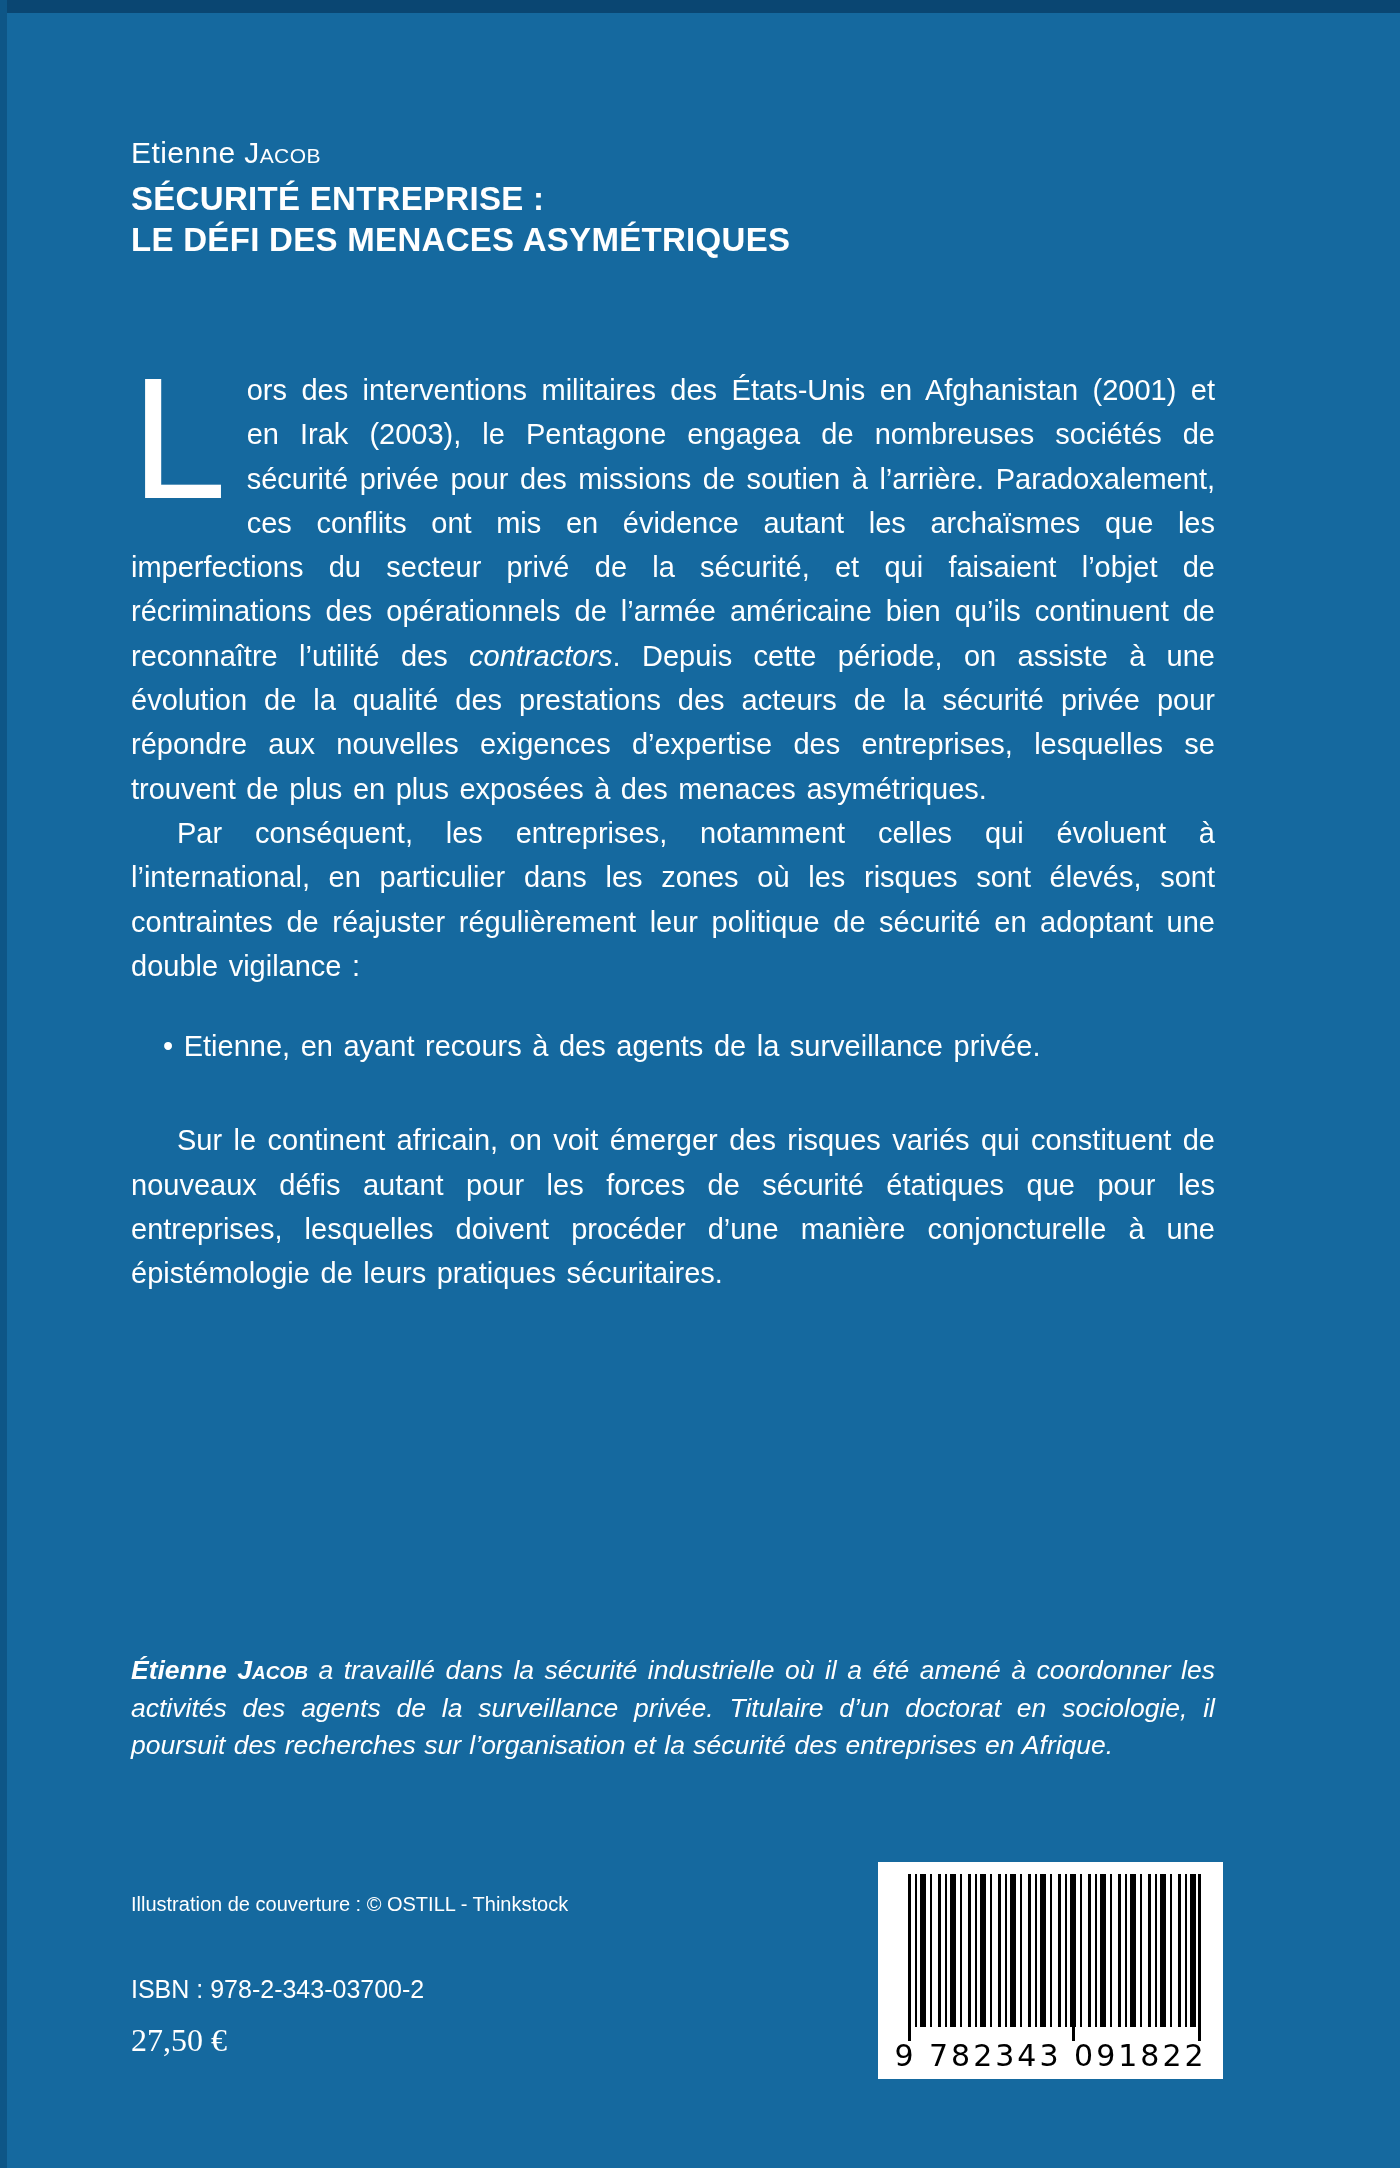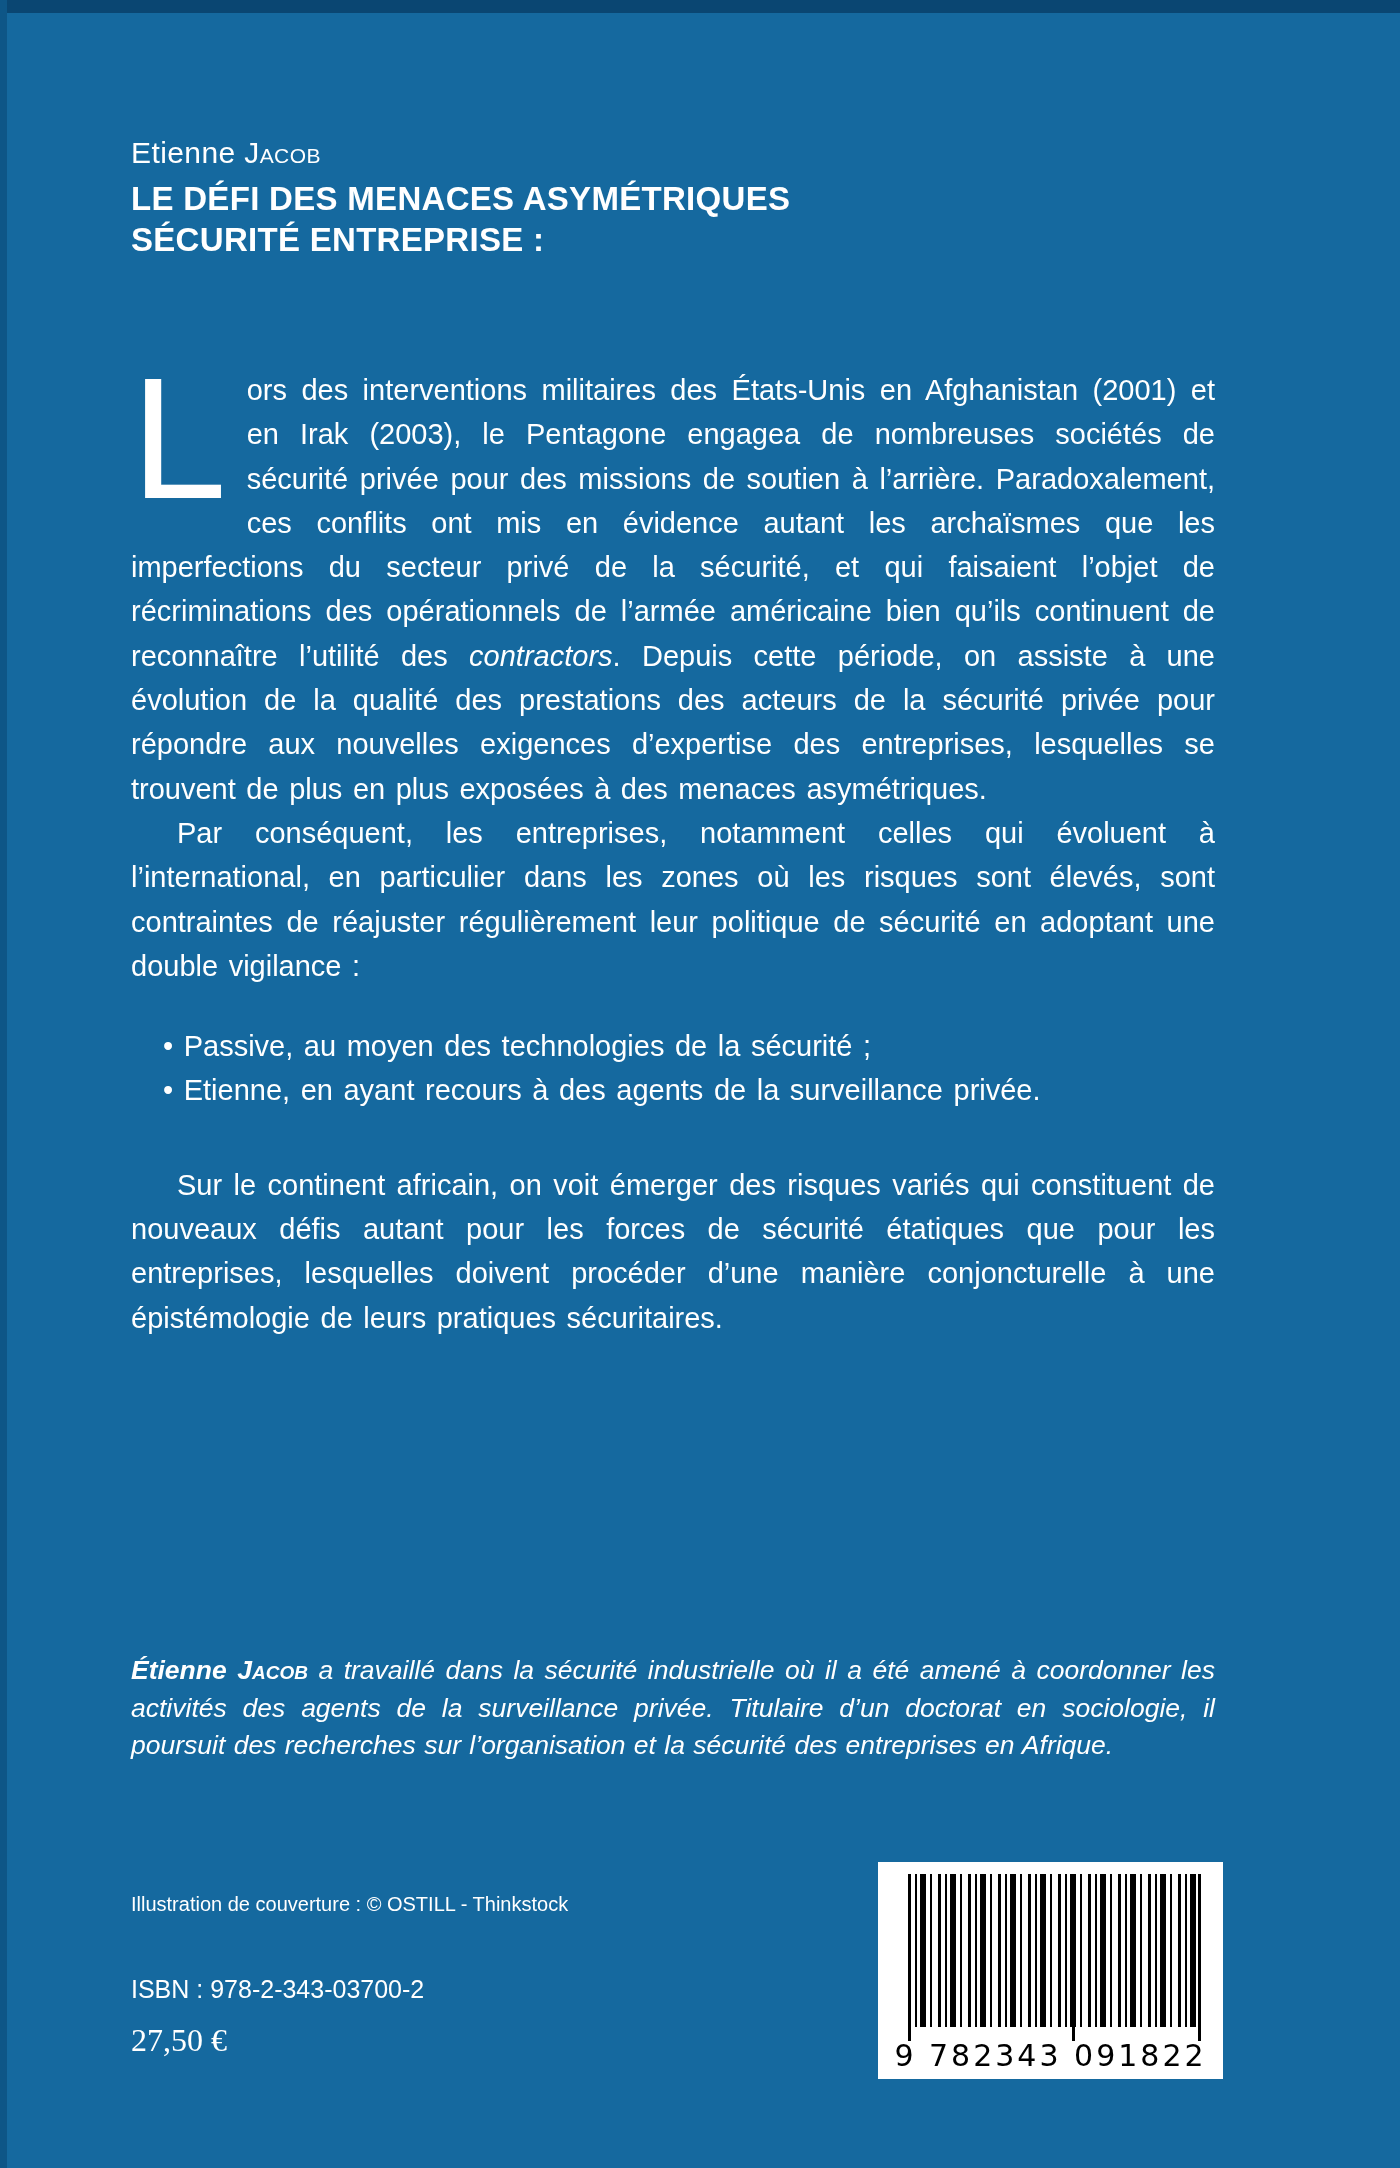--- a/index.html
+++ b/index.html
@@ -54,31 +54,30 @@
 
 <div class="cover">
   <div class="edge-top"></div>
   <div class="edge-left"></div>
 
   <div class="content">
 
     <div class="author"><span>Etienne</span> <span class="smallcaps">Jacob</span></div>
 
     <h1 class="title">
+      <span>SÉCURITÉ ENTREPRISE :</span>
       <span>LE DÉFI DES MENACES ASYMÉTRIQUES</span>
-      <span>SÉCURITÉ ENTREPRISE :</span>
     </h1>
 
     <div class="body-text">
       <p class="para"><span class="dropcap">L</span><span>ors des interventions militaires des États-Unis en Afghanistan (2001) et en Irak (2003), le Pentagone engagea de nombreuses sociétés de sécurité privée pour des missions de soutien à l’arrière. Paradoxalement, ces conflits ont mis en évidence autant les archaïsmes que les imperfections du secteur privé de la sécurité, et qui faisaient l’objet de récriminations des opérationnels de l’armée américaine bien qu’ils continuent de reconnaître l’utilité des </span><em>contractors</em><span>. Depuis cette période, on assiste à une évolution de la qualité des prestations des acteurs de la sécurité privée pour répondre aux nouvelles exigences d’expertise des entreprises, lesquelles se trouvent de plus en plus exposées à des menaces asymétriques.</span></p>
 
       <p class="para indent">Par conséquent, les entreprises, notamment celles qui évoluent à l’international, en particulier dans les zones où les risques sont élevés, sont contraintes de réajuster régulièrement leur politique de sécurité en adoptant une double vigilance :</p>
 
       <ul class="bullets">
-        <li>• Passive, au moyen des technologies de la sécurité ;</li>
         <li>• Etienne, en ayant recours à des agents de la surveillance privée.</li>
       </ul>
 
       <p class="para indent">Sur le continent africain, on voit émerger des risques variés qui constituent de nouveaux défis autant pour les forces de sécurité étatiques que pour les entreprises, lesquelles doivent procéder d’une manière conjoncturelle à une épistémologie de leurs pratiques sécuritaires.</p>
     </div>
 
     <div class="bio"><span class="bio-name"><span>Étienne</span> <span class="smallcaps">Jacob</span></span><span> a travaillé dans la sécurité industrielle où il a été amené à coordonner les activités des agents de la surveillance privée. Titulaire d’un doctorat en sociologie, il poursuit des recherches sur l’organisation et la sécurité des entreprises en Afrique.</span></div>
 
     <div class="credit">Illustration de couverture : © OSTILL - Thinkstock</div>
 

